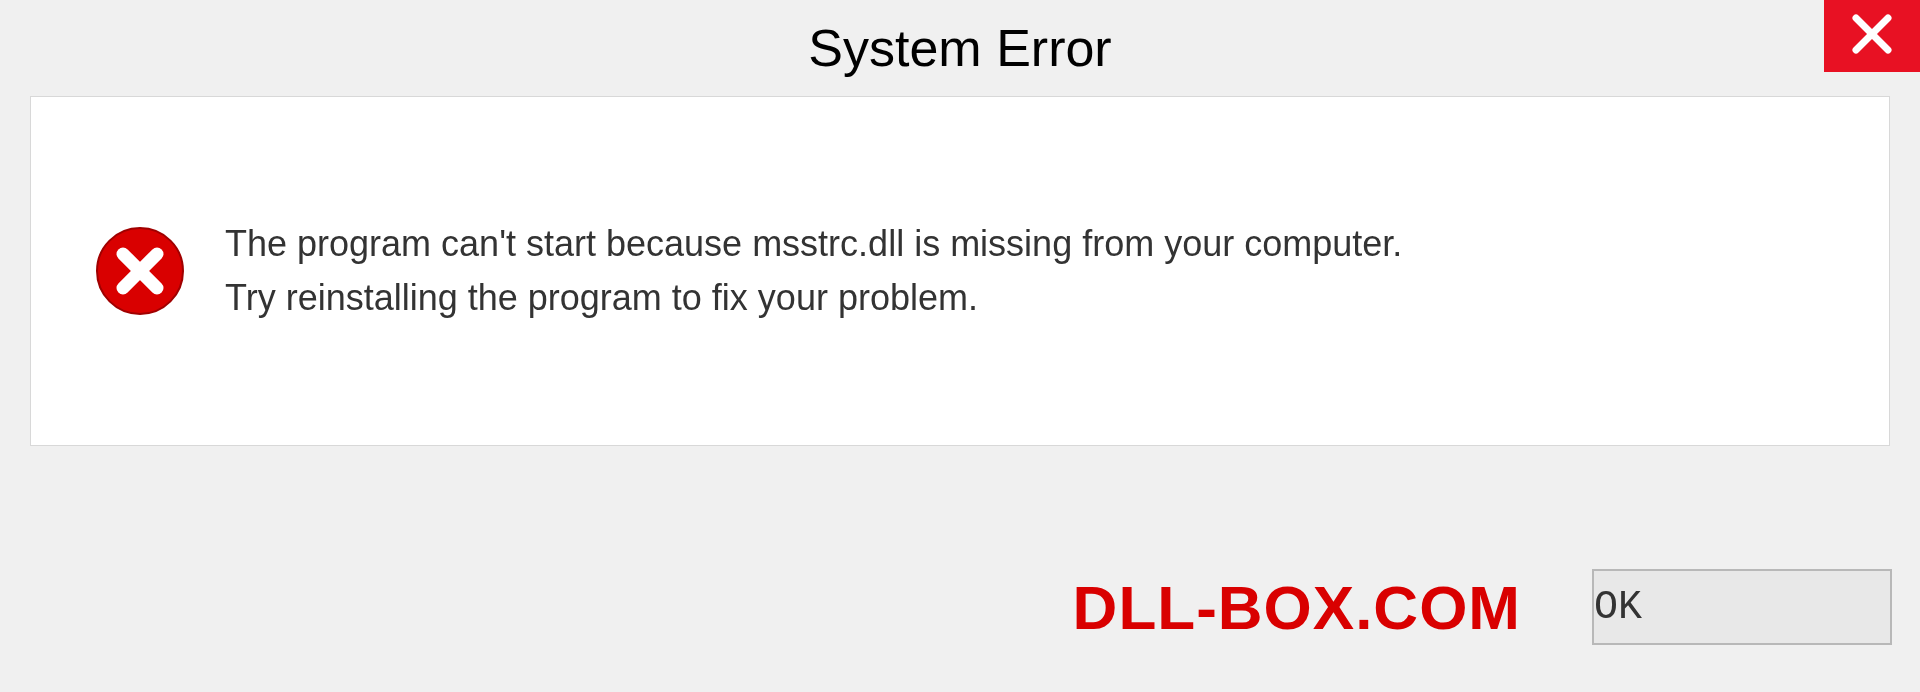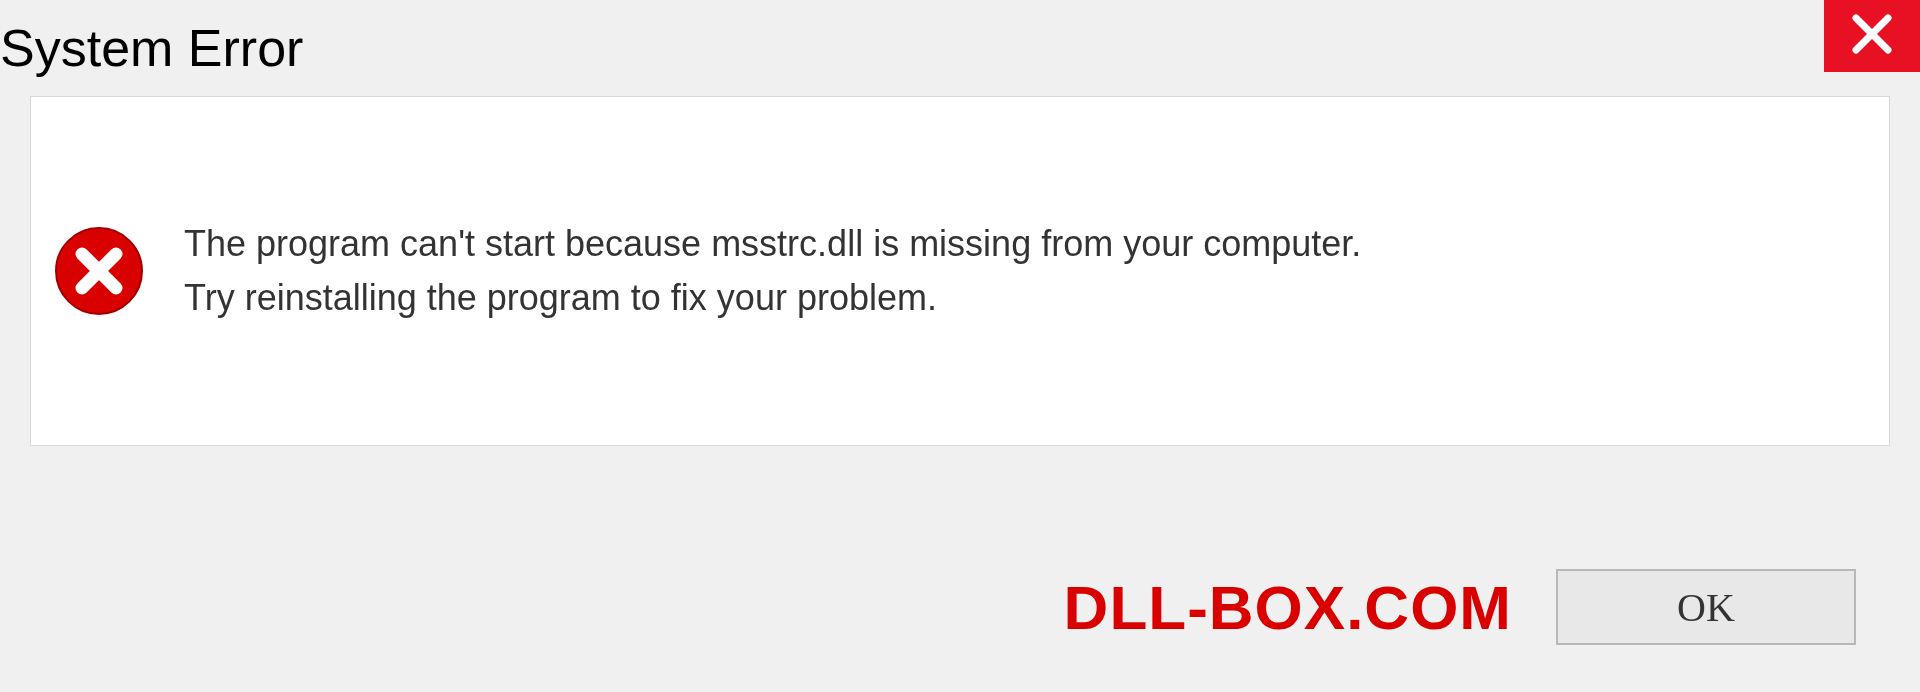--- a/index.html
+++ b/index.html
@@ -19,21 +19,21 @@
       width: 100%;
       height: 100%;
       background: #f0f0f0;
       position: relative;
     }
     .titlebar {
       width: 100%;
       height: 96px;
       display: flex;
       align-items: center;
-      justify-content: flex-start;
+      justify-content: center;
       position: relative;
     }
     .title {
       font-size: 52px;
       font-weight: 400;
       color: #000;
     }
     .close-btn {
       position: absolute;
       top: 0;
@@ -50,21 +50,21 @@
       width: 44px;
       height: 44px;
     }
     .content-area {
       margin: 0 30px;
       background: #fff;
       border: 1px solid #d8d8d8;
       height: 350px;
       display: flex;
       align-items: center;
-      padding: 0 23px;
+      padding: 0 64px;
       gap: 40px;
     }
     .error-icon {
       flex-shrink: 0;
       width: 90px;
       height: 90px;
     }
     .error-icon svg {
       width: 100%;
       height: 100%;
@@ -72,47 +72,46 @@
     .message {
       font-size: 36px;
       color: #333;
       line-height: 1.5;
       font-weight: 400;
     }
     .footer {
       position: absolute;
       bottom: 0;
       left: 0;
-      right: 16px;
+      right: 0;
       height: 170px;
       display: flex;
       align-items: center;
       justify-content: flex-end;
-      padding: 0 48px;
-      gap: 44px;
+      padding: 0 28px;
+      gap: 71px;
     }
     .watermark {
       font-size: 62px;
       font-weight: 800;
       color: #d90000;
       letter-spacing: 1px;
       font-family: Arial, sans-serif;
     }
     .ok-btn {
       width: 300px;
       height: 76px;
       background: #e8e8e8;
       border: 2px solid #b8b8b8;
       font-size: 40px;
       color: #333;
       display: flex;
       align-items: center;
-      justify-content: center;
       cursor: pointer;
-      font-family: Liberation Serif, serif;
+      font-family: Liberation Mono, monospace;
     }
   </style>
 </head>
 <body>
 
 <div class="window">
   <div class="titlebar">
     <div class="title">System Error</div>
     <div class="close-btn">
       <span>

